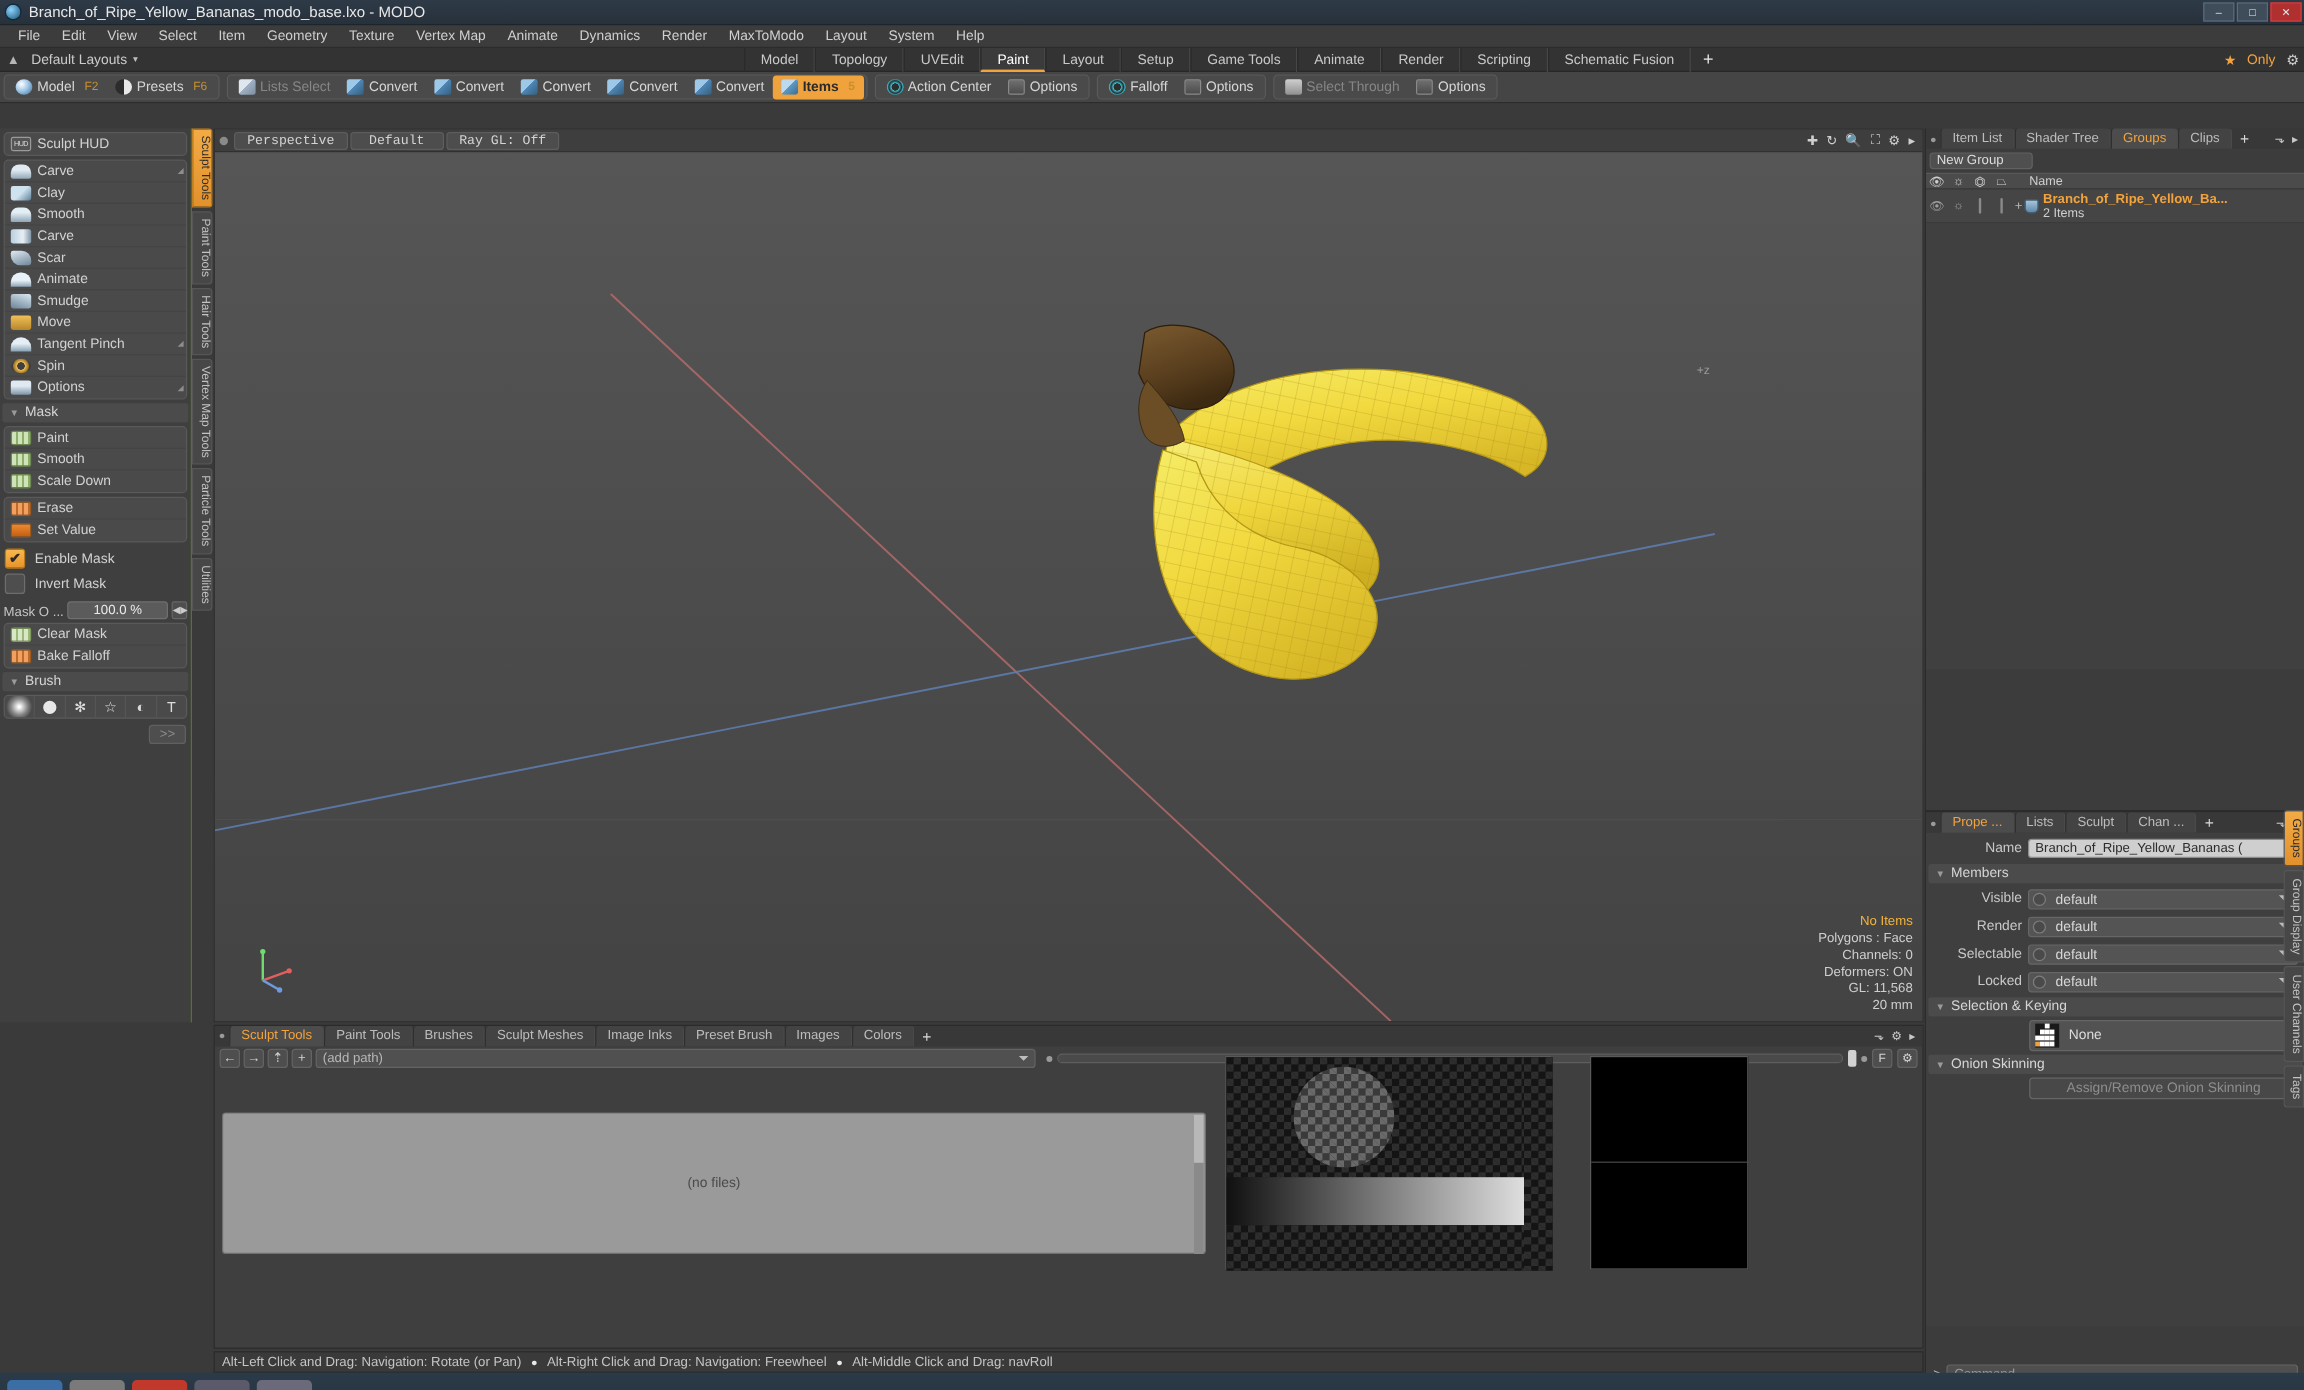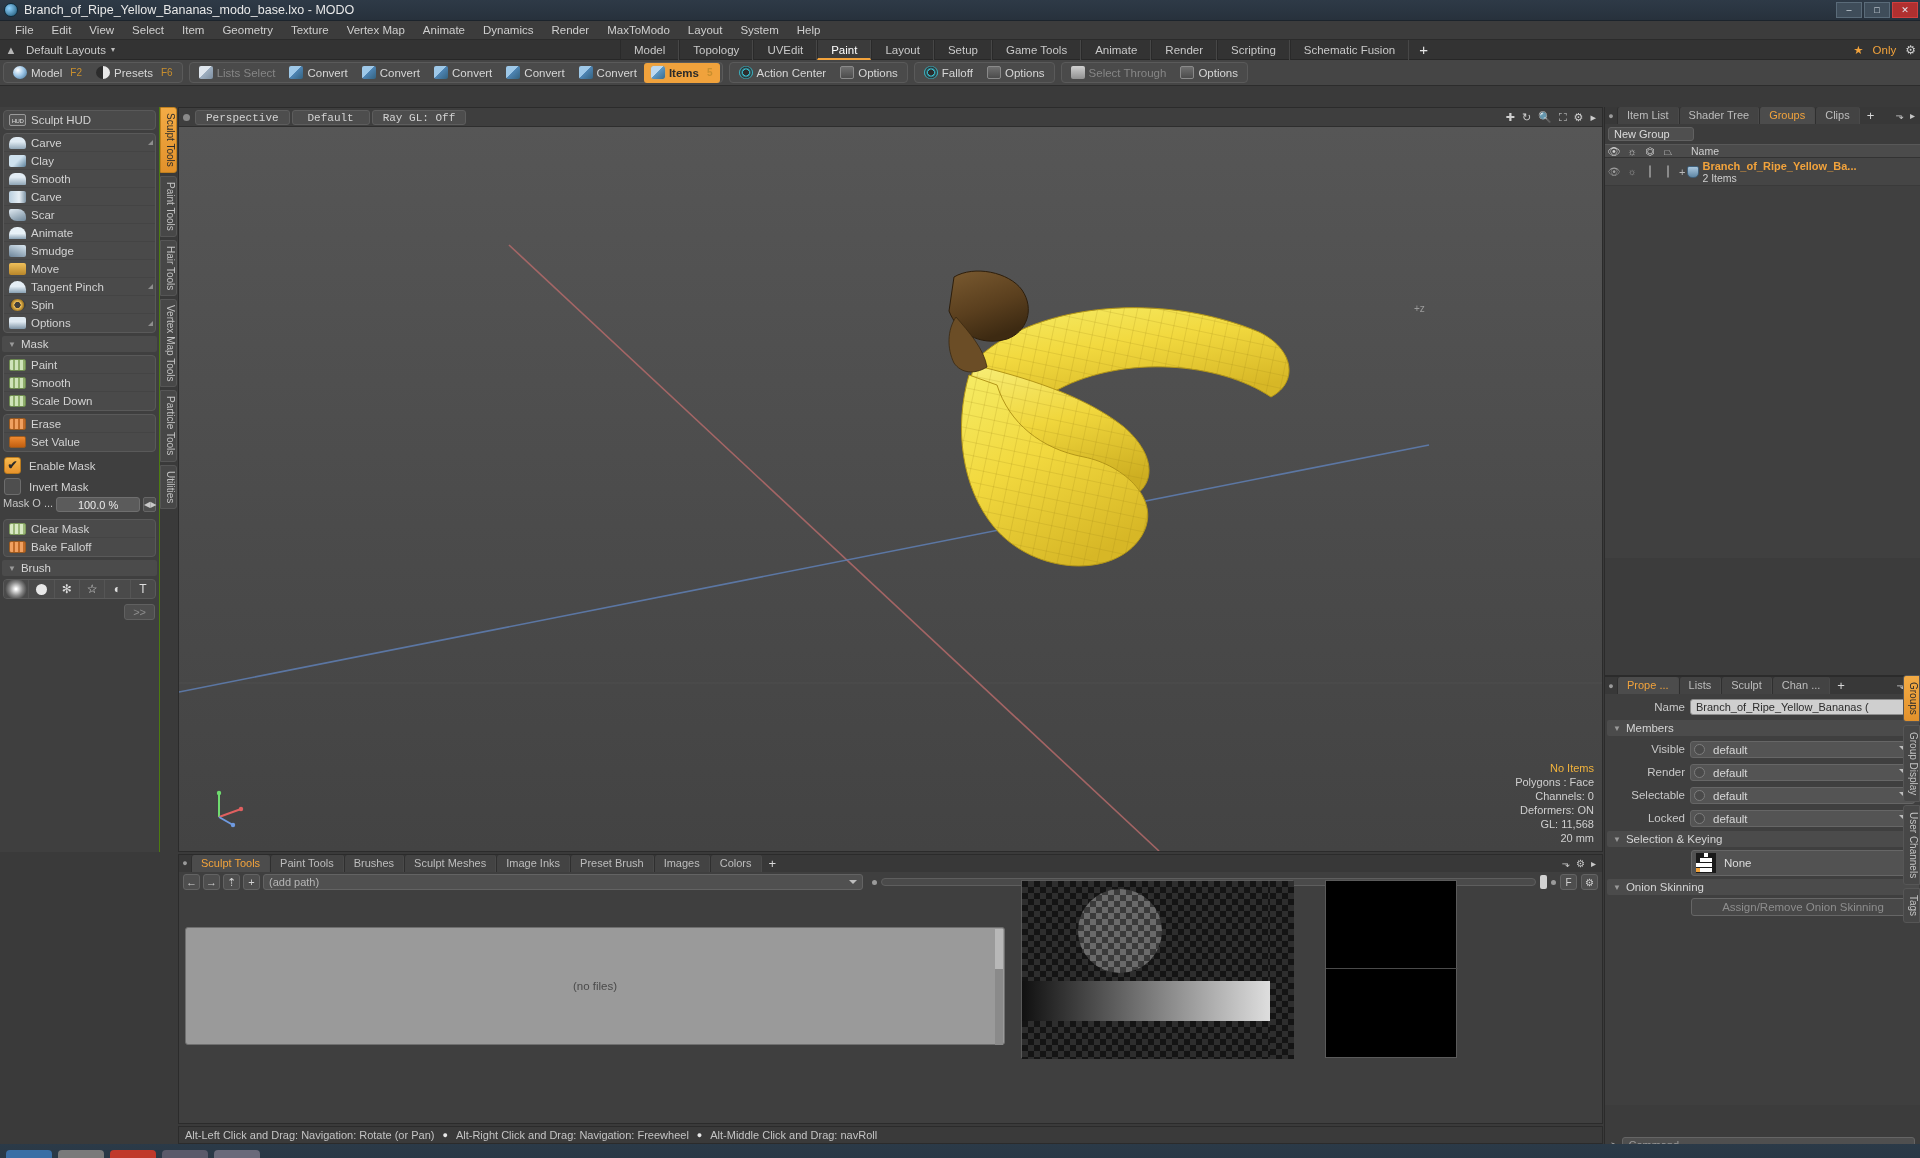--- a/index.html
+++ b/index.html
@@ -93,21 +93,21 @@
   .ti.emboss{background:linear-gradient(180deg,#dfe9f1 40%,#7e93a5);}
   .ti.maskg{background:repeating-linear-gradient(90deg,#cfe3b9 0 3px,#8fae6c 3px 5px);border:1px solid #6d8a50;}
   .ti.maskr{background:repeating-linear-gradient(90deg,#f0a060 0 3px,#c06a28 3px 5px);border:1px solid #9a5a20;}
   .ti.maskro{background:linear-gradient(#f08a30,#c25f10);border:1px solid #9a5a20;}
   .ti.maskgr{background:repeating-linear-gradient(90deg,#d8e8c4 0 3px,#9cb87a 3px 5px);border:1px solid #7d9a5c;}
   .chkrow{ height:21px; display:flex; align-items:center; padding-left:4px; gap:8px;}
   .chkbox{ width:17px;height:17px;border-radius:3px;border:1px solid #6d6d6d;background:#4e4e4e;flex:none;}
   .chkbox.on{ background:linear-gradient(#f7b94e,#e8932c); border-color:#b97a1e;
      color:#2a2a2a; font-size:12px; text-align:center; line-height:15px; font-weight:bold;}
   .chkrow span{ font-size:11.5px; color:#d2d2d2;}
-  .fieldrow{ height:19px; display:flex; align-items:flex-start; padding:0 3px; gap:3px;}
+  .fieldrow{ height:19px; display:flex; align-items:flex-end; padding:0 3px; gap:3px;}
   .fieldrow .lbl{ font-size:11px; color:#c6c6c6; white-space:nowrap;}
   .fieldrow .val{ flex:1; background:#5b5b5b; border:1px solid #6f6f6f; border-radius:3px;
      height:15px; text-align:center; font-size:11px; color:#eaeaea; line-height:14px;}
   .fieldrow .arrows{ width:13px;height:15px;background:#4e4e4e;border:1px solid #666;
      border-radius:2px; font-size:8px; text-align:center; color:#c9c9c9; line-height:14px;}
   #brushicons{ display:flex; background:#4a4a4a;border:1px solid #5a5a5a;border-radius:4px;
      margin:3px; height:20px; overflow:hidden;}
   #brushicons div{ flex:1; border-right:1px solid #555; display:flex;align-items:center;
      justify-content:center; color:#ddd; font-size:12px;}
   #brushicons div:last-child{border-right:none;}

